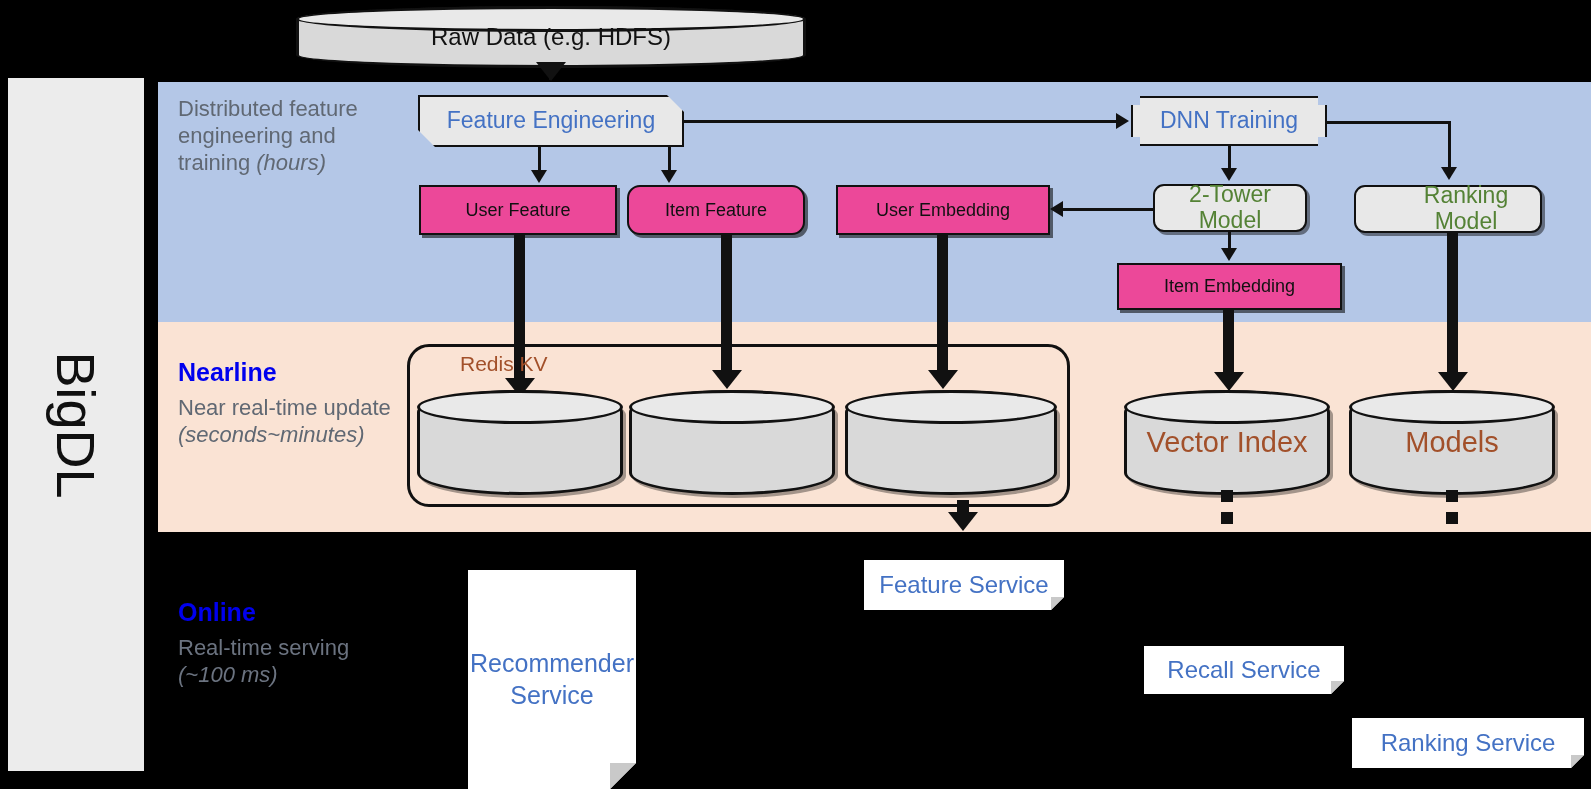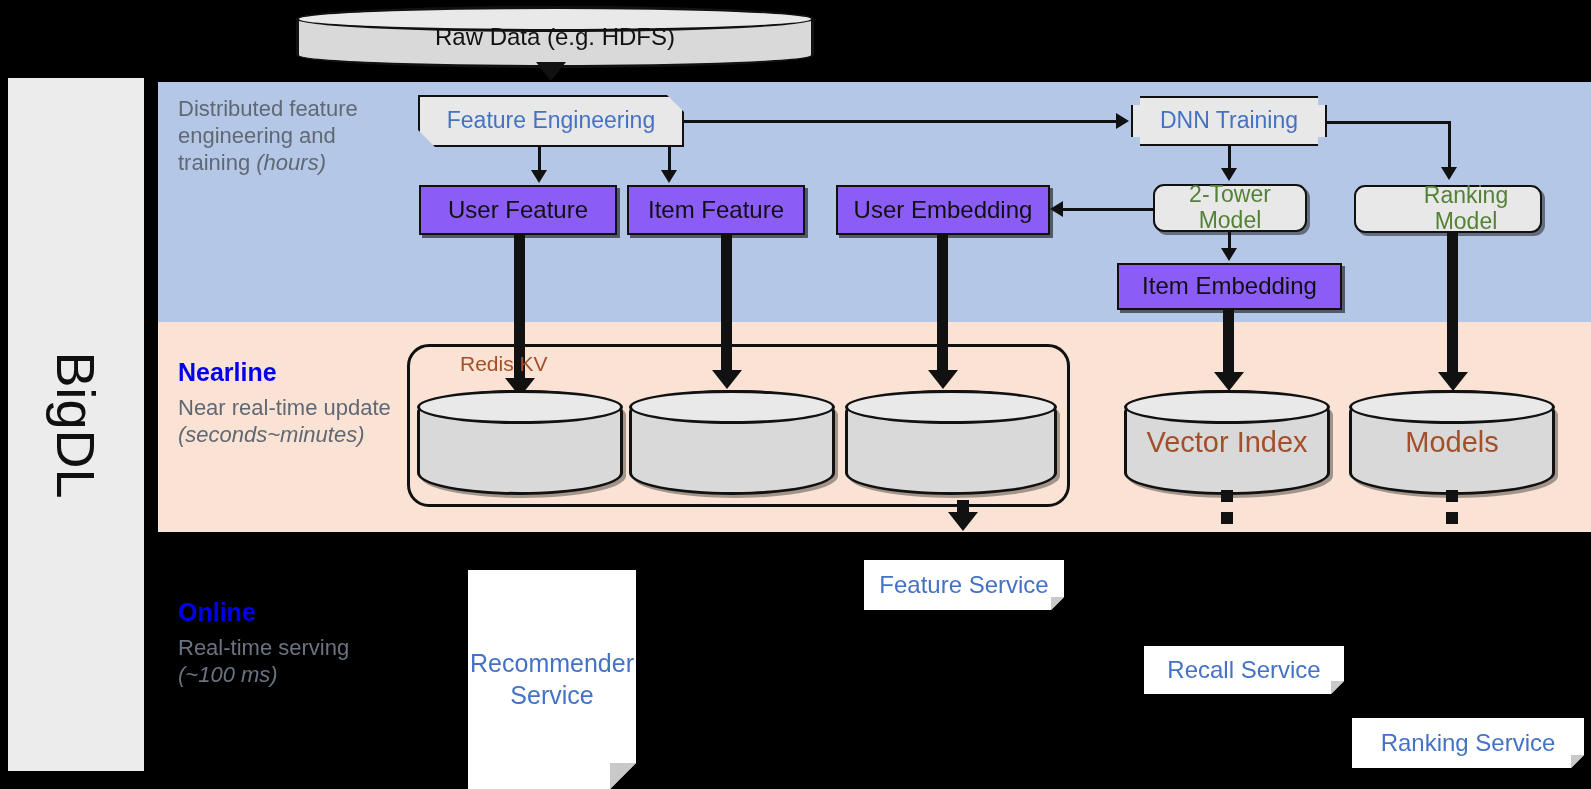--- a/index.html
+++ b/index.html
@@ -26,21 +26,21 @@
   .cap .sub i{font-style:italic;}
   #cap-offline{left:178px;top:96px;width:215px;}
   #cap-nearline{left:178px;top:358px;width:235px;}
   #cap-online{left:178px;top:598px;width:215px;}
   #cap-online .ttl{color:#0000ee;}
   #cap-online .sub{color:#6b7380;}
 
   
   .node{position:absolute;box-sizing:border-box;display:flex;align-items:center;
         justify-content:center;text-align:center;line-height:1.12;}
-  .grey{background:#8b5cf6;border:2.5px solid #111;color:#111;font-size:24px;
+  .grey{background:#ec4899;border:2.5px solid #111;color:#111;font-size:18px;
         box-shadow:3px 3px 0 rgba(0,0,0,.55);}
   .lgrey{background:#e8e8e8;border:2.5px solid #111;font-size:23px;
          box-shadow:3px 3px 0 rgba(0,0,0,.45);}
   .blue-t{color:#4472c4;}
   .green-t{color:#548235;}
 
   
   .clip-corner{clip-path:polygon(0 0, calc(100% - 17px) 0, 100% 17px, 100% 100%, 17px 100%, 0 calc(100% - 17px));}
   
   .notch{clip-path:polygon(
@@ -50,21 +50,21 @@
   .rounded{border-radius:11px;}
 
   
   .cyl{position:absolute;}
   .cyl .body{position:absolute;inset:0;background:#d9d9d9;border:3px solid #111;
              border-radius:50%/22px;box-shadow:3px 3px 0 rgba(0,0,0,.35);}
   .cyl .top{position:absolute;left:0;right:0;top:0;height:34px;background:#e9e9e9;
             border:3px solid #111;border-radius:50%;box-sizing:border-box;}
   .cyl .lbl{position:absolute;inset:0;display:flex;align-items:center;justify-content:center;
             font-size:29px;color:#a2502a;z-index:3;}
-  #raw-data{left:296px;top:6px;width:510px;height:62px;padding-left:8px;}
+  #raw-data{left:296px;top:6px;width:510px;height:62px;}
   #raw-data .top{height:26px;}
   #raw-data .body{border-radius:50%/13px;}
   #raw-data .lbl{color:#111;font-size:24px;}
 
   
   #redis-group{position:absolute;left:407px;top:344px;width:663px;height:163px;
                border:3px solid #111;border-radius:22px;box-sizing:border-box;}
   #redis-label{position:absolute;left:424px;top:352px;font-size:21px;color:#a2502a;margin-left:36px;}
 
   
@@ -133,21 +133,21 @@
     <span class="blue-t">Feature Engineering</span>
   </div>
 
   <div class="node lgrey notch" id="dnn-training" style="left:1131px;top:96px;width:196px;height:50px;">
     <span class="blue-t">DNN Training</span>
   </div>
 
   <div class="node grey" id="user-feature" style="left:419px;top:185px;width:198px;height:50px;">
     <span>User Feature</span>
   </div>
-  <div class="node grey" id="item-feature" style="left:627px;top:185px;width:178px;height:50px;">
+  <div class="node grey" id="item-feature" style="left:627px;top:185px;width:178px;height:50px;border-radius:13px;">
     <span>Item Feature</span>
   </div>
   <div class="node grey" id="user-embedding" style="left:836px;top:185px;width:214px;height:50px;">
     <span>User Embedding</span>
   </div>
 
   <div class="node lgrey rounded" id="two-tower-model" style="left:1153px;top:184px;width:154px;height:48px;">
     <span class="green-t">2-Tower Model</span>
   </div>
   <div class="node lgrey rounded" id="ranking-model" style="left:1354px;top:185px;width:188px;height:48px;padding-left:36px;">

